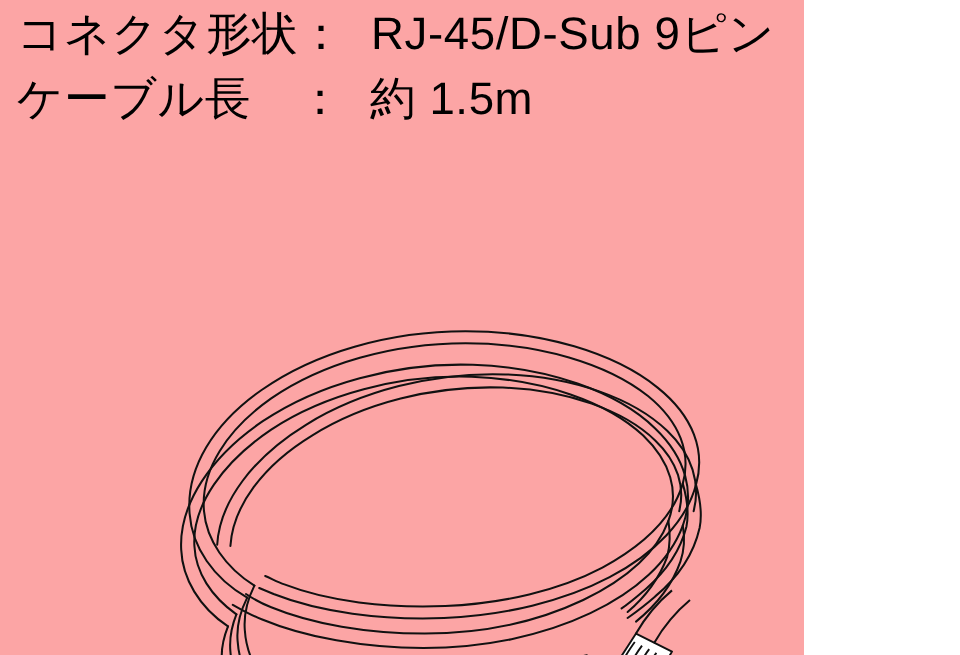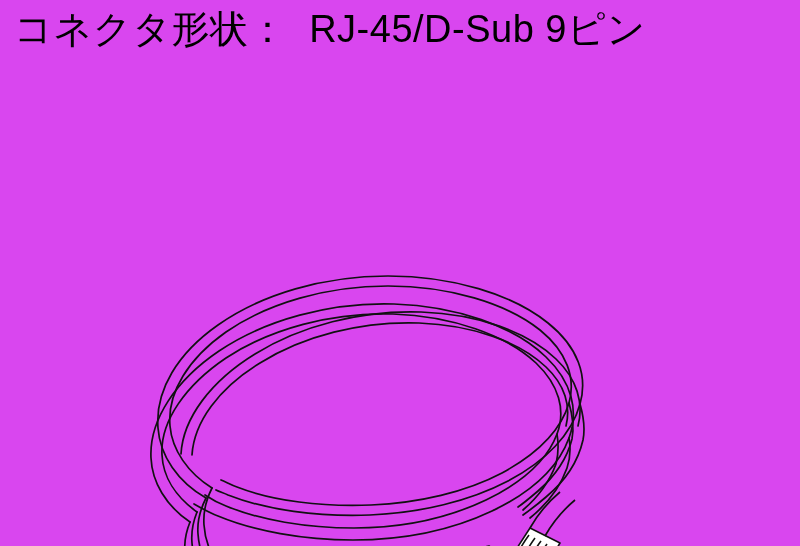--- a/index.html
+++ b/index.html
@@ -10,23 +10,23 @@
   body {
     width: 800px;
     height: 546px;
     font-family: "Liberation Sans", "DejaVu Sans", sans-serif;
     color: #000000;
     overflow: hidden;
     position: relative;
   }
   #page {
     position: relative;
-    width: 800px;
+    width: 670px;
     height: 546px;
-    background: #d946ef;
+    background: #fca5a5;
   }
   .spec-block {
     position: absolute;
     left: 14px;
     top: 2px;
     width: 786px;
   }
   .spec-line {
     display: block;
     white-space: pre;
@@ -46,20 +46,21 @@
   }
   .figure svg { display: block; }
 </style>
 </head>
 <body>
 
 <div id="page">
 
   <div class="spec-block">
     <span class="spec-line">コネクタ形状：  RJ-45/D-Sub 9ピン</span>
+    <span class="spec-line">ケーブル長　：  約 1.5m</span>
   </div>
 
   <div class="figure">
     <svg width="800" height="428" viewBox="0 0 800 428" xmlns="http://www.w3.org/2000/svg">
       <defs>
         <pattern id="mesh" width="5" height="5" patternUnits="userSpaceOnUse" patternTransform="rotate(20)">
           <rect width="5" height="5" fill="#ffffff"></rect>
           <circle cx="1.6" cy="1.6" r="1.25" fill="#1a1a1a"></circle>
         </pattern>
         <pattern id="mesh2" width="4" height="4" patternUnits="userSpaceOnUse" patternTransform="rotate(-28)">

